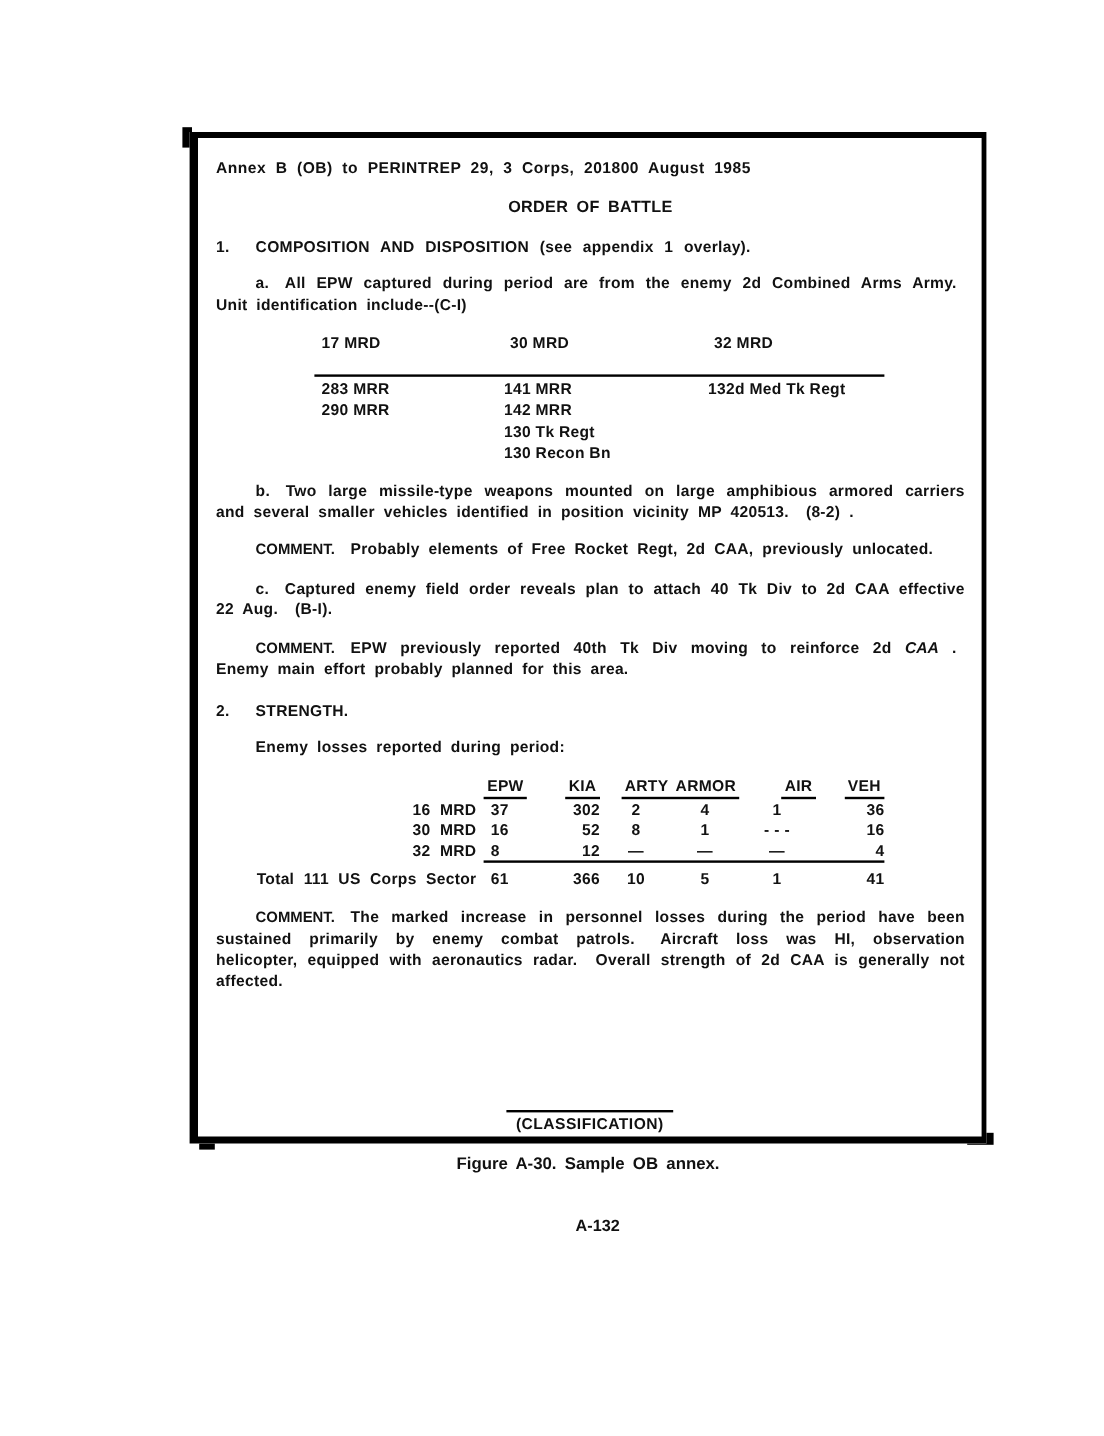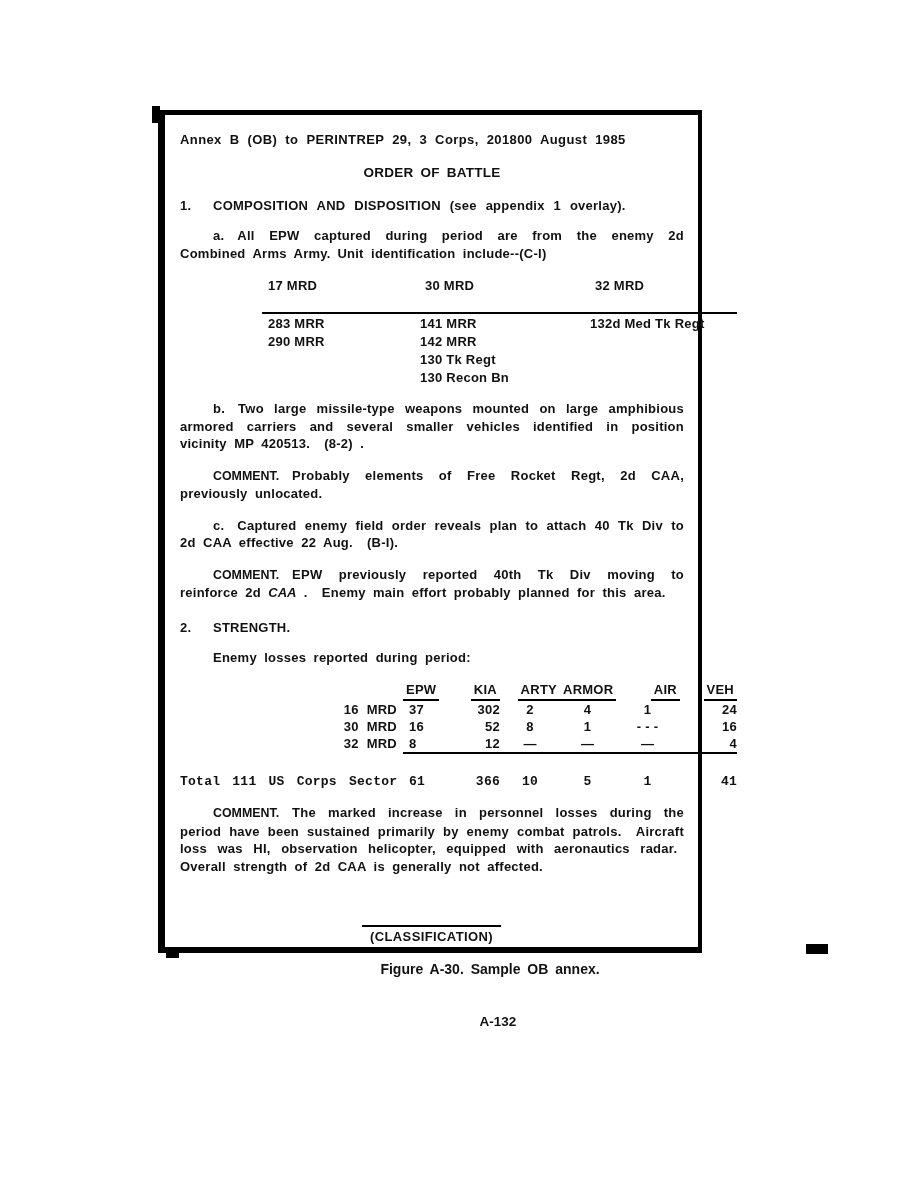--- a/index.html
+++ b/index.html
@@ -4,21 +4,21 @@
 <style>
   html,body{margin:0;padding:0;}
   body{
     width:920px;height:1197px;position:relative;
     background:#ffffff;color:#111;
     font-family:"Liberation Sans","DejaVu Sans",sans-serif;
     font-weight:bold;font-size:13px;
     -webkit-font-smoothing:antialiased;
   }
   .docbox{
-    position:absolute;left:158px;top:110px;width:544px;height:843px;
+    position:absolute;left:158px;top:110px;width:664px;height:843px;
     box-sizing:border-box;background:#fff;
     border-left:7px solid #000;border-top:5px solid #000;
     border-right:4px solid #000;border-bottom:6px solid #000;
   }
   .art{position:absolute;background:#000;}
   .art-tl{left:152px;top:106px;width:8px;height:17px;}
   .art-bl{left:166px;top:951px;width:13px;height:7px;}
   .art-br{left:806px;top:944px;width:22px;height:10px;}
   .content{position:absolute;left:15px;right:14px;top:16px;letter-spacing:.25px;}
   .annex-line{line-height:18px;letter-spacing:.4px;word-spacing:4px;}
@@ -46,21 +46,21 @@
   .lt-label{text-align:right;padding-right:6px;white-space:nowrap;word-spacing:4px;}
   .lt-head > div{text-align:right;}
   .lt-head .epw{text-align:left;}
   .lt-head .kia,.lt-head .veh{text-align:right;}
   .lt-head span{display:inline-block;border-bottom:2.5px solid #000;padding:0 3px 1px 3px;}
   .v-epw{text-align:left;padding-left:6px;}
   .v-kia{text-align:right;}
   .v-arty,.v-armor,.v-air{text-align:center;}
   .v-veh{text-align:right;}
   .rule-under{border-bottom:2.5px solid #000;}
-  .lt-row.total{margin-top:19px;font-family:Liberation Mono, monospace;}
+  .lt-row.total{margin-top:5px;}
   
   .classification{position:absolute;left:0;right:0;bottom:3px;text-align:center;}
   .classification span{display:inline-block;border-top:2.5px solid #000;padding:2px 8px 0 8px;letter-spacing:.4px;}
   .fig-caption{position:absolute;left:158px;top:961px;width:664px;text-align:center;font-size:14px;word-spacing:3px;}
   .page-number{position:absolute;left:158px;top:1014px;width:680px;text-align:center;font-size:13.5px;}
 </style>
 </head>
 <body>
 
 <div class="art art-tl"></div>
@@ -131,21 +131,21 @@
         <div class="air"><span>AIR</span></div>
         <div class="veh"><span>VEH</span></div>
       </div>
       <div class="lt-row">
         <div class="lt-label">16 MRD</div>
         <div class="v-epw">37</div>
         <div class="v-kia">302</div>
         <div class="v-arty">2</div>
         <div class="v-armor">4</div>
         <div class="v-air">1</div>
-        <div class="v-veh">24</div>
+        <div class="v-veh">36</div>
       </div>
       <div class="lt-row">
         <div class="lt-label">30 MRD</div>
         <div class="v-epw">16</div>
         <div class="v-kia">52</div>
         <div class="v-arty">8</div>
         <div class="v-armor">1</div>
         <div class="v-air">- - -</div>
         <div class="v-veh">16</div>
       </div>

